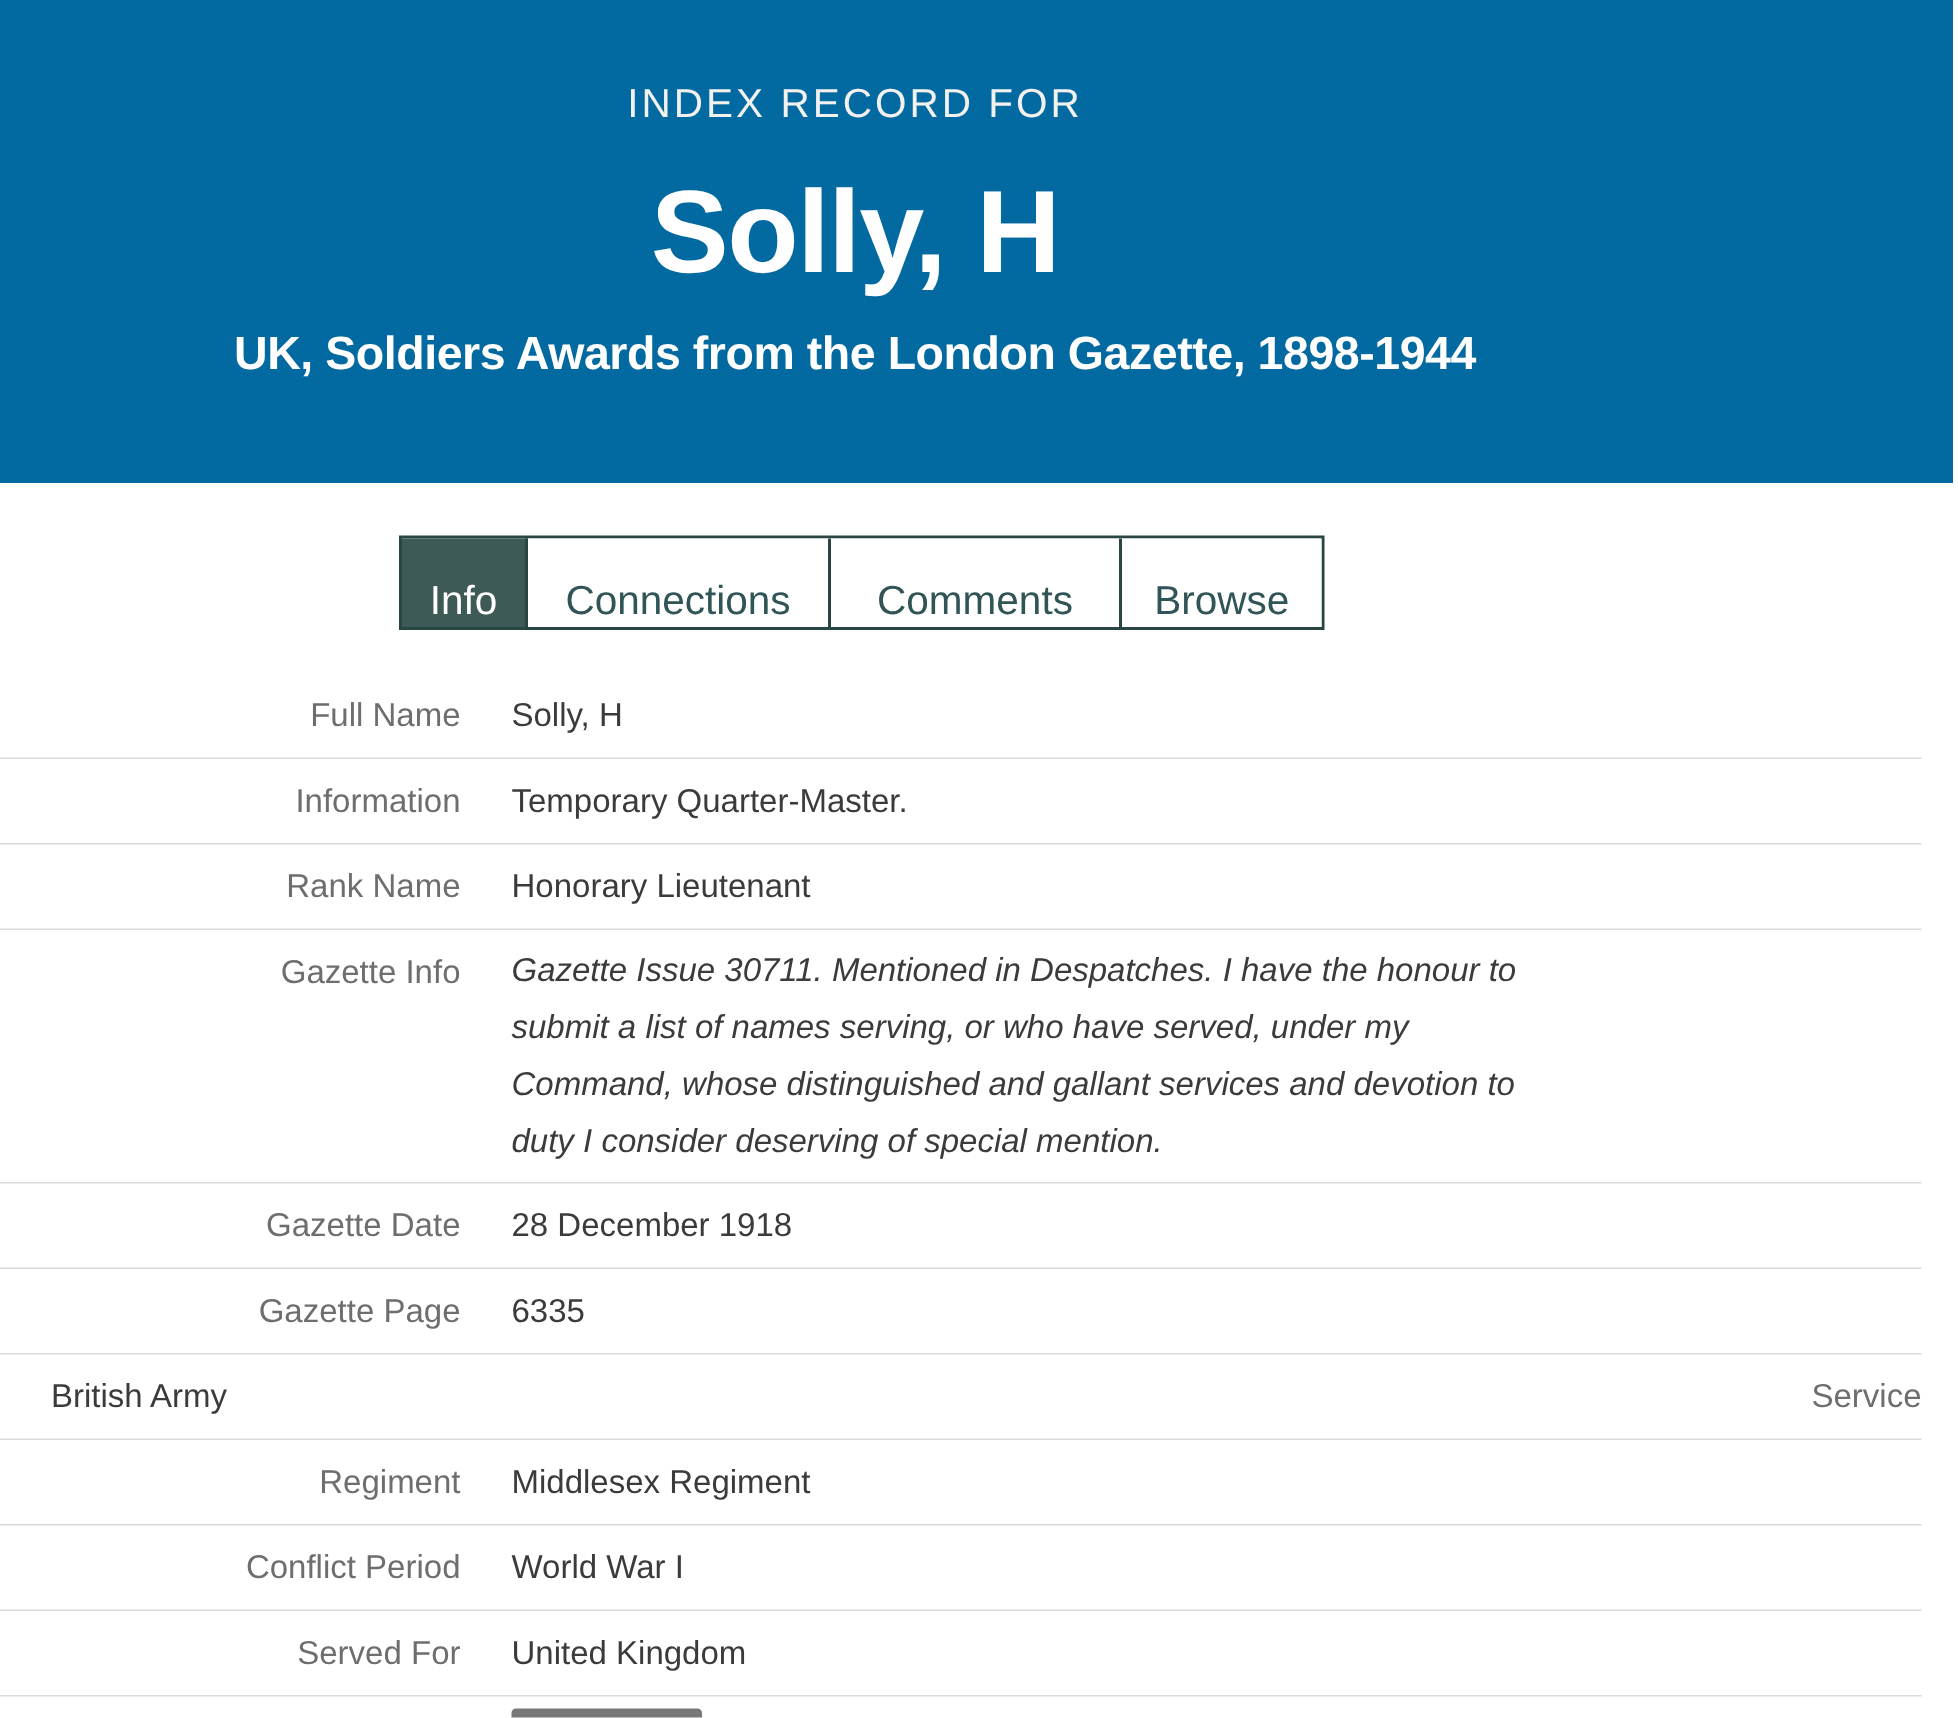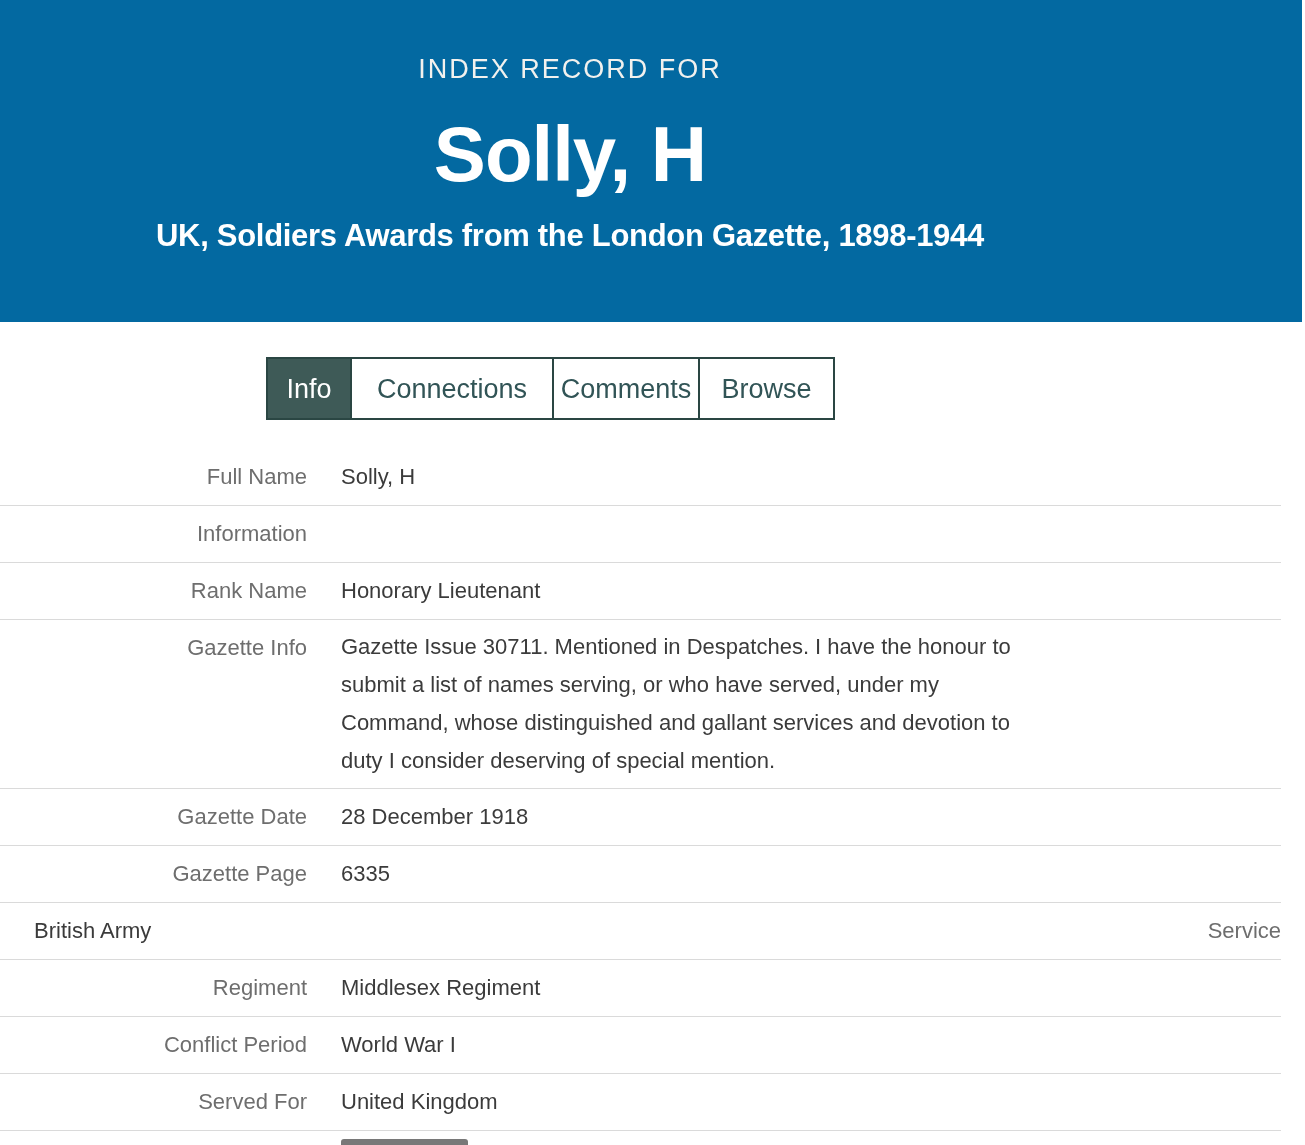--- a/index.html
+++ b/index.html
@@ -60,30 +60,30 @@
     height: 59px;
     line-height: 59px;
     text-align: center;
     font-family: "Liberation Sans", sans-serif;
     font-size: 27px;
     color: #315456;
     background: #ffffff;
     border: none;
     border-right: 2px solid #2a4643;
     cursor: pointer;
-    padding: 1px;
+    padding: 12px;
   }
   .tab:last-child { border-right: none; }
   .tab.active {
     background: #3e5a57;
     color: #ffffff;
   }
   .tab-info        { width: 84px;  }
   .tab-connections { width: 202px; }
-  .tab-comments    { width: 146px; text-align: center; }
+  .tab-comments    { width: 194px; text-align: center; }
   .tab-browse      { width: 133px; }
 
   
   .record-table { margin-top: 29px; }
   .row {
     display: flex;
     width: 1281px;
     padding: 8px 0;
     border-bottom: 1px solid #dadada;
   }
@@ -93,21 +93,21 @@
     text-align: right;
     color: #6e6e6e;
     flex: none;
   }
   .value {
     margin-left: 34px;
     width: 940px;
     color: #3b3b3b;
     white-space: pre-line;
   }
-  .row-gazette-info .value { line-height: 38px; }
+  .row-gazette-info .value { line-height: 38px; font-style: italic; }
 
   
   .next-row-clip {
     position: absolute;
     left: 341px;
     top: 1139px;
     width: 127px;
     height: 12px;
     background: #787878;
     border-radius: 3px;
@@ -135,20 +135,21 @@
 
   <main class="record-table">
 
     <div class="row">
       <div class="cell label">Full Name</div>
       <div class="cell value">Solly, H</div>
     </div>
 
     <div class="row">
       <div class="cell label">Information</div>
+      <div class="cell value">Temporary Quarter-Master.</div>
     </div>
 
     <div class="row">
       <div class="cell label">Rank Name</div>
       <div class="cell value">Honorary Lieutenant</div>
     </div>
 
     <div class="row row-gazette-info">
       <div class="cell label">Gazette Info</div>
       <div class="cell value">Gazette Issue 30711. Mentioned in Despatches. I have the honour to

